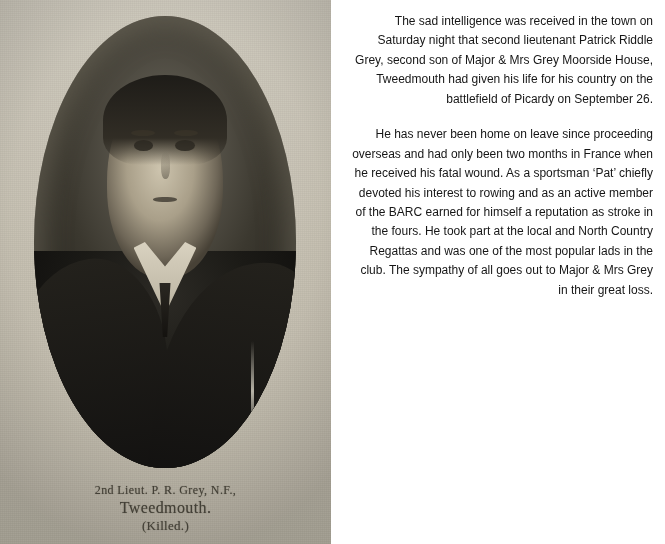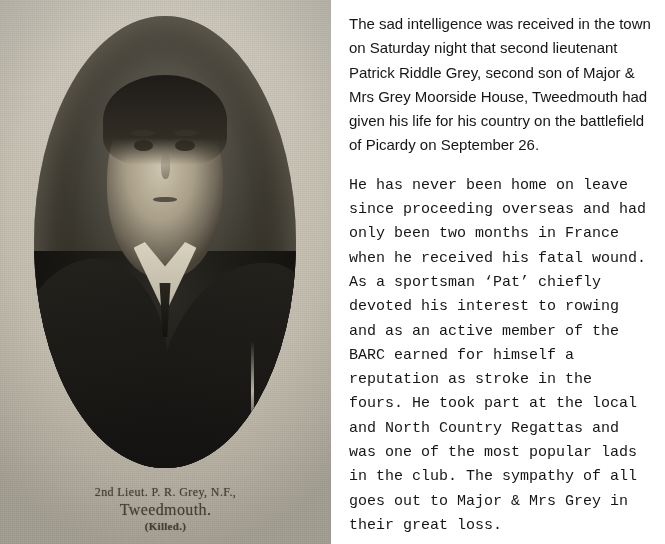--- a/index.html
+++ b/index.html
@@ -187,37 +187,38 @@
     bottom: 10px;
     text-align: center;
     font-family: "Liberation Serif", serif;
     color: #3b382f;
     text-shadow: 0 0 1px rgba(90,85,72,0.8);
     opacity: 0.92;
   }
   .caption div { line-height: 1.25; }
   .caption-line-1 { font-size: 12px; letter-spacing: 0.4px; }
   .caption-line-2 { font-size: 16px; letter-spacing: 0.4px; }
-  .caption-line-3 { font-size: 11px; letter-spacing: 0.3px; font-weight: bold; }
+  .caption-line-3 { font-size: 13px; letter-spacing: 0.3px; }
 
   
   .article {
     flex: 1 1 auto;
     padding: 12px 12px 10px 18px;
     box-sizing: border-box;
     height: 544px;
   }
   .article p {
     margin: 0 0 16px 0;
     font-family: "Liberation Sans", sans-serif;
-    font-size: 15px;
+    font-size: 12px;
     line-height: 1.62;
     color: #161616;
-  }
-  .article p:last-child { margin-bottom: 17px; font-family: Liberation Mono, monospace; }
+    text-align: right;
+  }
+  .article p:last-child { margin-bottom: 17px; }
 </style>
 </head>
 <body>
 
 <div class="page">
 
   <div class="photo-panel">
     <div class="photo-paper"></div>
     <div class="photo-noise"></div>
 

